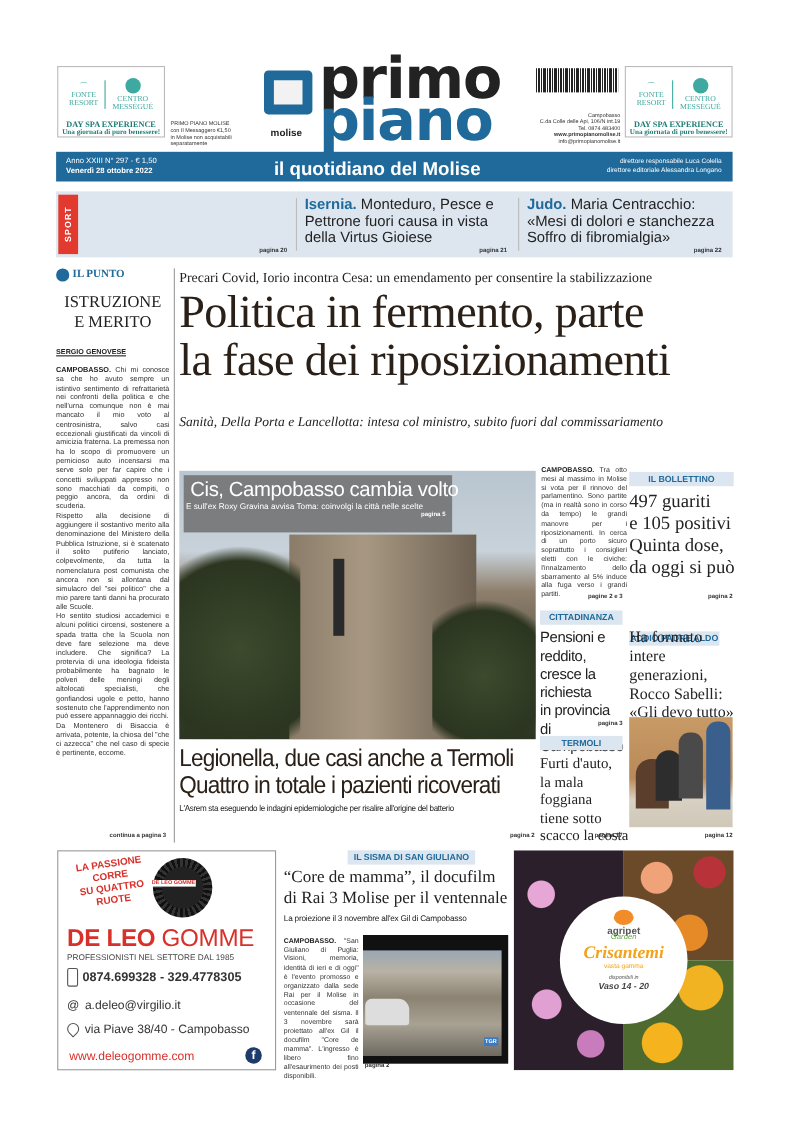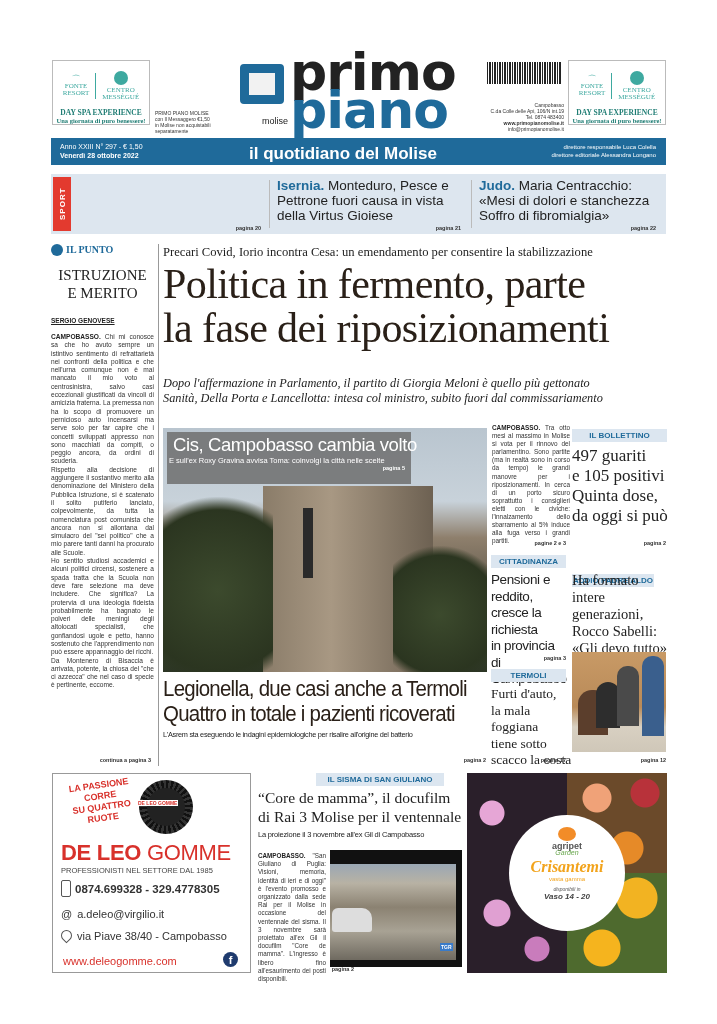--- a/index.html
+++ b/index.html
@@ -51,21 +51,21 @@
   <div>PRIMO PIANO MOLISE</div>
   <div>con Il Messaggero €1,50</div>
   <div>in Molise non acquistabili</div>
   <div>separatamente</div>
 </div>
 
 <div class="abs" style="left:240px;top:58px;width:245px;height:78px">
   <div style="position:absolute;left:50px;top:-16px;font-size:52px;font-weight:bold;letter-spacing:-1px;color:#222;font-family:'DejaVu Sans',sans-serif">primo</div>
   <div style="position:absolute;left:50px;top:22px;font-size:52px;font-weight:bold;letter-spacing:-1px;color:#1f6a9a;font-family:'DejaVu Sans',sans-serif">piano</div>
   <div style="position:absolute;left:0;top:6px;width:44px;height:40px;border:9px solid #1f6a9a;border-radius:4px;background:#f2f2f2"></div>
-  <div style="position:absolute;left:22px;top:58px;font-size:9px;color:#222;font-weight:normal">molise</div>
+  <div style="position:absolute;left:6px;top:58px;font-size:9px;color:#222;font-weight:bold">molise</div>
 </div>
 
 <div class="abs" style="left:487px;top:62px;width:75px;height:22px;background:repeating-linear-gradient(90deg,#222 0 1px,#fff 1px 2px,#222 2px 4px,#fff 4px 5px)"></div>
 
 <div class="abs tiny" style="left:480px;top:102px;width:84px;text-align:right">
   <div>Campobasso</div>
   <div>C.da Colle delle Api, 106/N int.19</div>
   <div>Tel. 0874 483400</div>
   <div style="font-weight:bold">www.primopianomolise.it</div>
   <div>info@primopianomolise.it</div>
@@ -135,21 +135,20 @@
   <div class="pg" style="position:absolute;left:0;top:513px;width:100px">continua a pagina 3</div>
 </div>
 <div class="vline" style="left:158px;top:244px;height:522px;background:#999"></div>
 
 <div class="abs serif" style="left:163px;top:245px;width:505px;font-size:12.6px;color:#222;white-space:nowrap">Precari Covid, Iorio incontra Cesa: un emendamento per consentire la stabilizzazione</div>
 <div class="abs serif" style="left:163px;top:262px;width:510px;font-size:42px;line-height:44px;color:#2a2018;letter-spacing:-0.6px;white-space:nowrap">
   <div>Politica in fermento, parte</div>
   <div>la fase dei riposizionamenti</div>
 </div>
 <div class="abs serif" style="left:163px;top:376px;width:510px;font-size:12.3px;line-height:15px;font-style:italic;color:#222;white-space:nowrap">
-  <div>Dopo l'affermazione in Parlamento, il partito di Giorgia Meloni è quello più gettonato</div>
   <div>Sanità, Della Porta e Lancellotta: intesa col ministro, subito fuori dal commissariamento</div>
 </div>
 
 <div class="abs photo" style="left:163px;top:428px;width:324px;height:244px;background:linear-gradient(180deg,#b9c5cf 0%,#c8d2da 30%,#8e7f6c 45%,#6f6556 60%,#3f4a33 78%,#2c3524 100%)">
   <div style="position:absolute;left:100px;top:58px;width:170px;height:186px;background:linear-gradient(90deg,#8a7c69,#a89883 40%,#6d6152);"></div>
   <div style="position:absolute;left:140px;top:80px;width:10px;height:70px;background:#2a2a2a"></div>
   <div style="position:absolute;left:0;top:40px;width:110px;height:204px;background:radial-gradient(circle at 50% 60%,#3c4a2d 0%,#2b3520 60%,transparent 70%)"></div>
   <div style="position:absolute;left:230px;top:100px;width:94px;height:144px;background:radial-gradient(circle at 50% 60%,#3c4a2d 0%,#2b3520 60%,transparent 70%)"></div>
   <div style="position:absolute;left:4px;top:4px;width:244px;height:52px;background:rgba(110,110,110,.85);color:#fff;padding:2px 6px">
     <div style="font-size:18.5px;letter-spacing:-0.4px;white-space:nowrap">Cis, Campobasso cambia volto</div>
@@ -237,21 +236,21 @@
     <span>a.deleo@virgilio.it</span>
   </div>
   <div style="position:absolute;left:8px;top:156px;display:flex;gap:5px;font-size:11px;color:#333;white-space:nowrap">
     <span style="display:inline-block;width:11px;height:11px;border:1.5px solid #555;border-radius:50% 50% 50% 0;transform:rotate(-45deg)"></span>
     <span>via Piave 38/40 - Campobasso</span>
   </div>
   <div style="position:absolute;left:10px;top:181px;font-size:11px;color:#d8312b">www.deleogomme.com</div>
   <div style="position:absolute;left:170px;top:178px;width:15px;height:15px;border-radius:50%;background:#1f3b6e;color:#fff;font-size:11px;font-weight:bold;text-align:center;line-height:16px">f</div>
 </div>
 
-<div class="abs label" style="left:316px;top:773px;width:128px">IL SISMA DI SAN GIULIANO</div>
+<div class="abs label" style="left:316px;top:773px;width:116px">IL SISMA DI SAN GIULIANO</div>
 <div class="abs serif" style="left:258px;top:788px;width:205px;font-size:15.5px;line-height:19px;color:#222;white-space:nowrap">
   <div>“Core de mamma”, il docufilm</div>
   <div>di Rai 3 Molise per il ventennale</div>
 </div>
 <div class="abs" style="left:258px;top:830px;width:210px;font-size:7.5px;color:#222;white-space:nowrap;letter-spacing:-0.2px">La proiezione il 3 novembre all'ex Gil di Campobasso</div>
 <div class="abs col-text" style="left:258px;top:852px;width:68px;font-size:6.3px;line-height:8.2px">
   <b style="color:#222">CAMPOBASSO.</b> <span>"San Giuliano di Puglia: Visioni, memoria, identità di ieri e di oggi" è l'evento promosso e organizzato dalla sede Rai per il Molise in occasione del ventennale del sisma. Il 3 novembre sarà proiettato all'ex Gil il docufilm "Core de mamma". L'ingresso è libero fino all'esaurimento dei posti disponibili.</span>
 </div>
 <div class="abs photo" style="left:330px;top:850px;width:132px;height:117px;background:#111">
   <div style="position:absolute;left:0;top:14px;width:126px;height:96px;background:linear-gradient(180deg,#9aa7b4 0%,#b8b2a4 20%,#8b8272 45%,#a8a294 70%,#6f6a60 100%)"></div>

